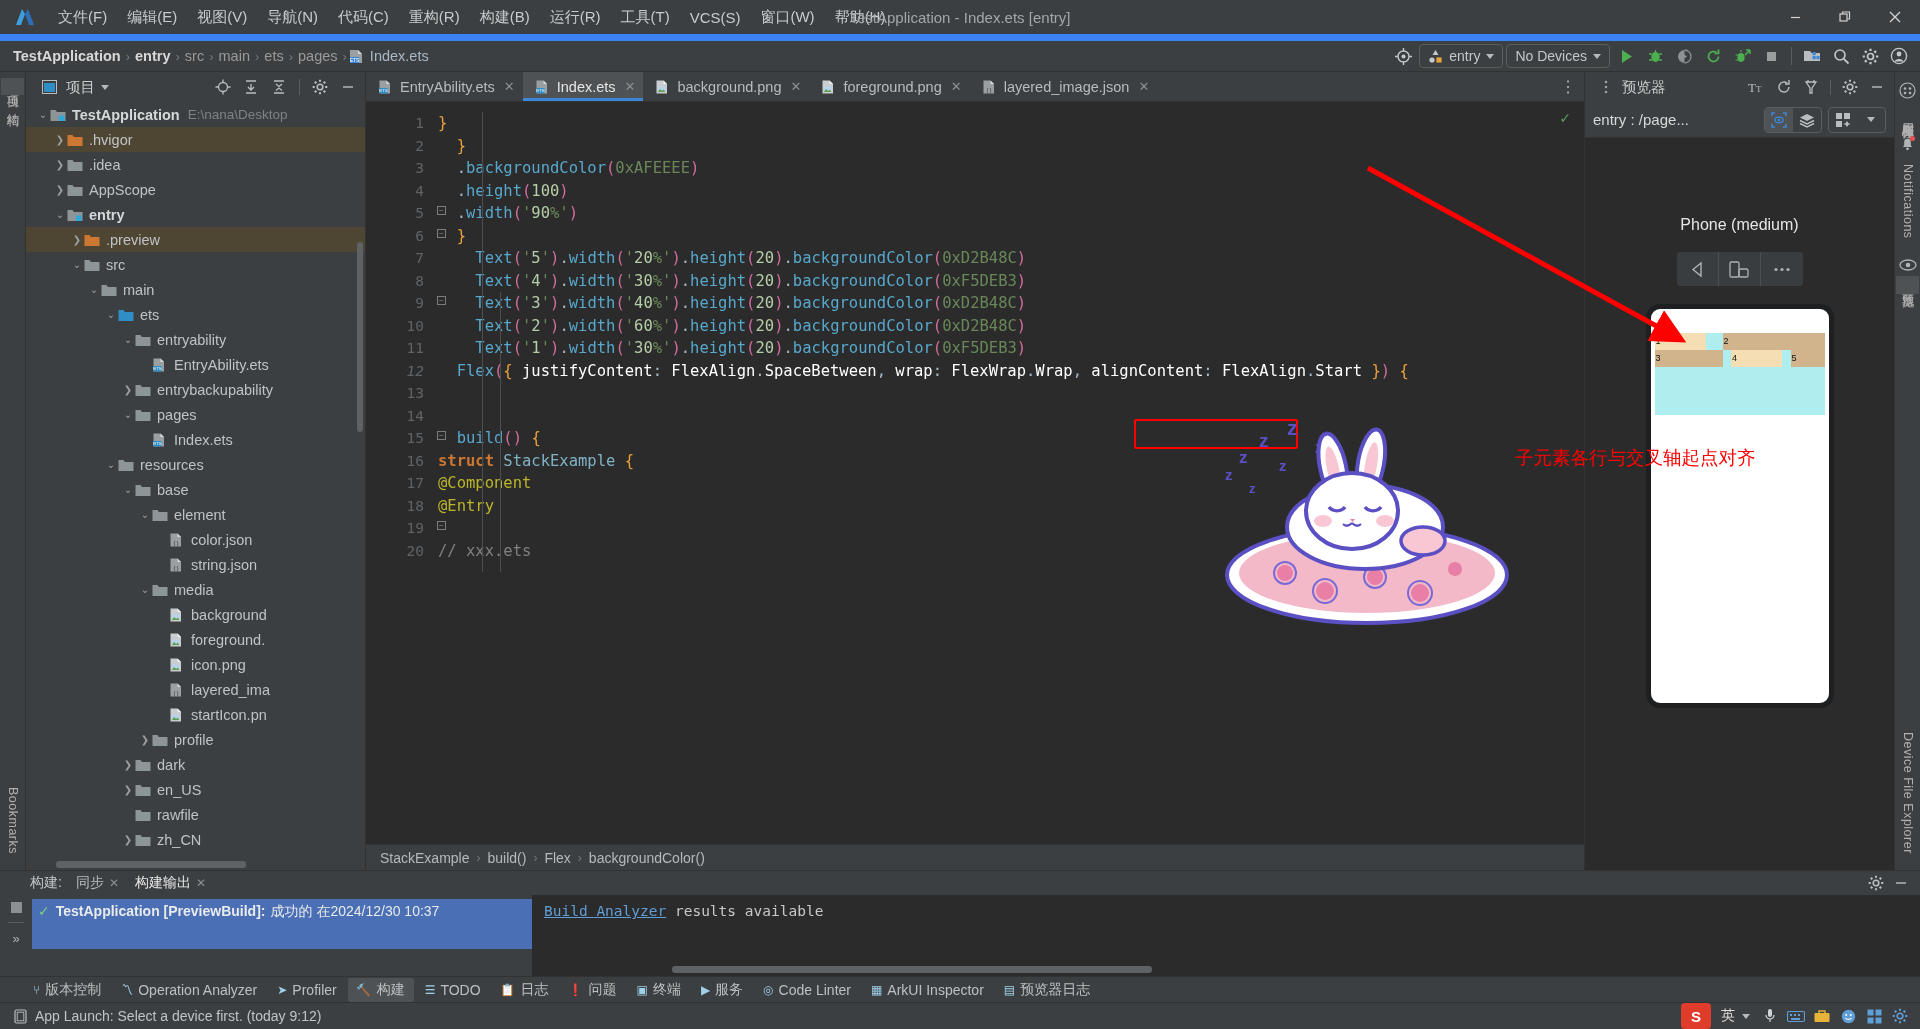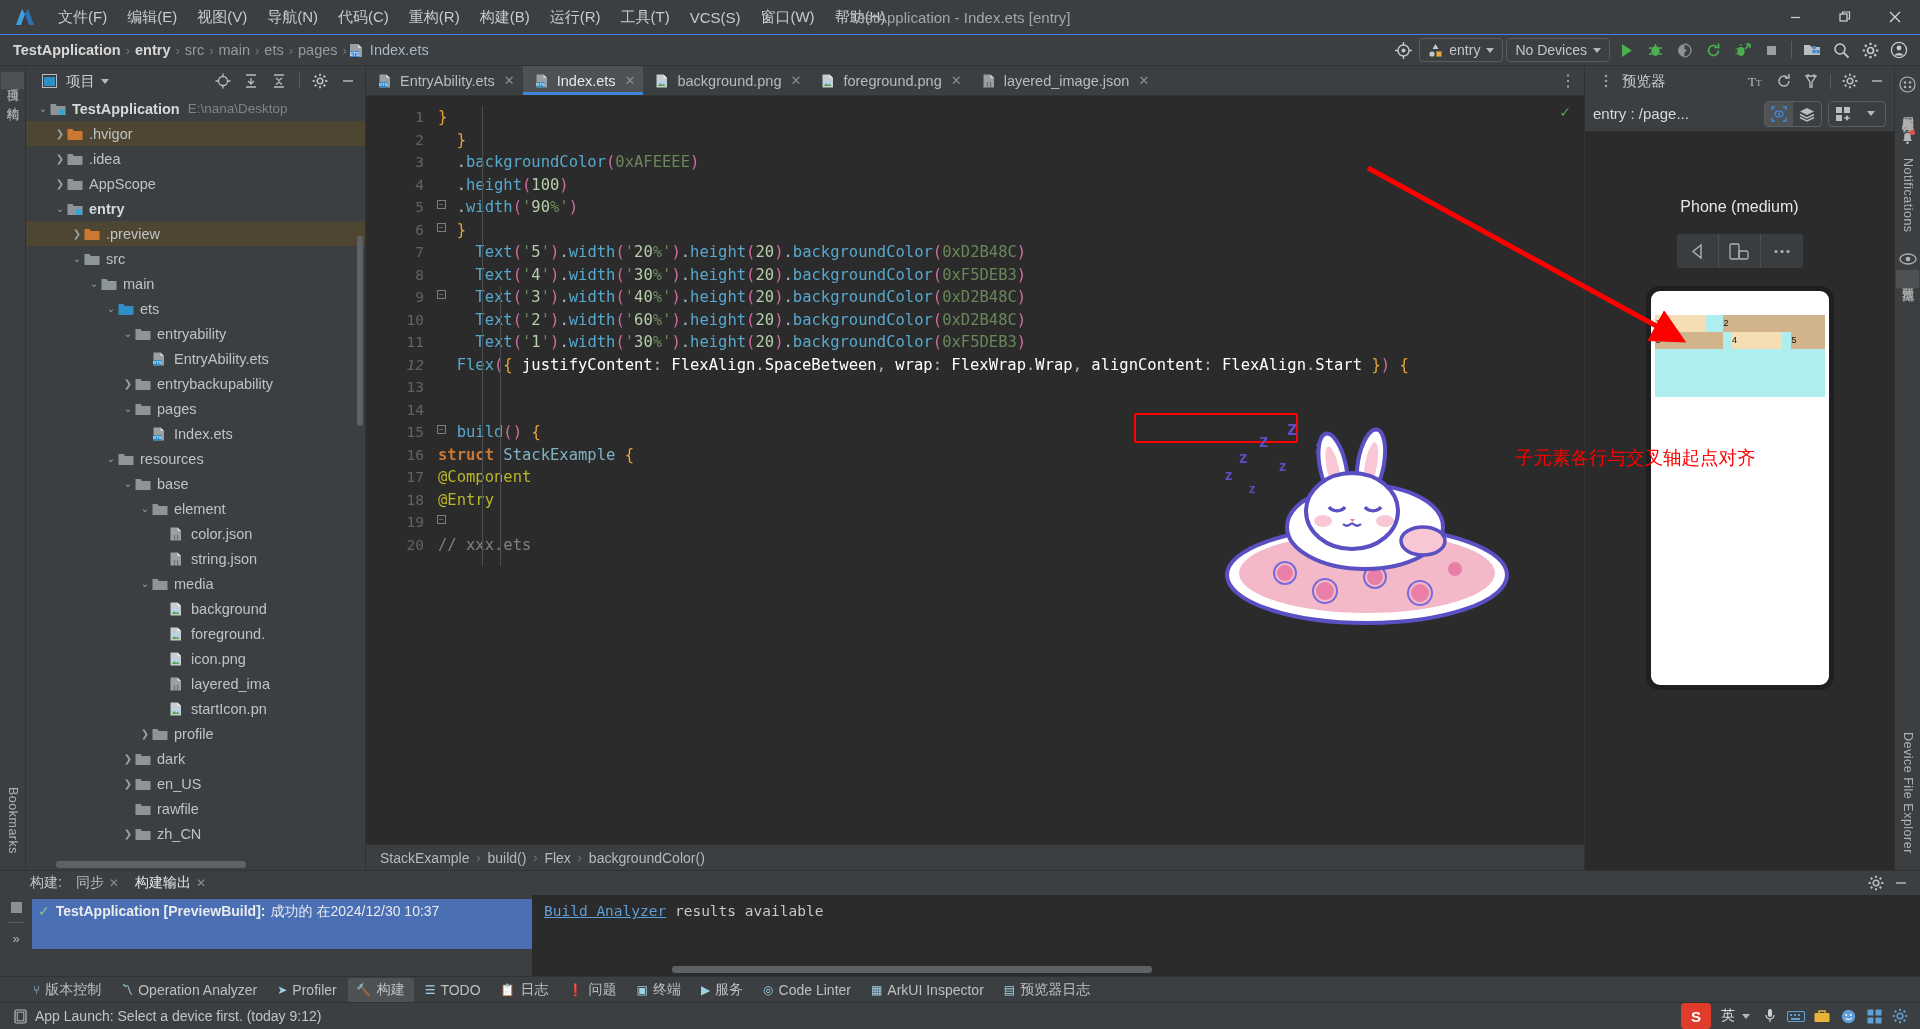--- a/index.html
+++ b/index.html
@@ -8,21 +8,21 @@
     background: #2b2b2b;
     font-family: "Liberation Sans", sans-serif;
     overflow: hidden;
     color: #bbbbbb;
   }
   #app { position: relative; width: 1920px; height: 1029px; display: flex; flex-direction: column; }
 
   
   .titlebar {
     height: 48px; background: #3c3f41; display: flex; align-items: center;
-    border-bottom: 1px solid #3b82f6; flex: 0 0 34px; position: relative;
+    border-bottom: 7px solid #3b82f6; flex: 0 0 34px; position: relative;
   }
   .logo-ico { width: 26px; height: 20px; margin: 0 10px 0 12px; position: relative; }
   .logo-ico svg { display:block; }
   .menu { display: flex; align-items: center; gap: 0px; }
   .menu-item {
     padding: 4px 10px; font-size: 15px; color: #c8cbcd; cursor: default; white-space: nowrap;
   }
   .win-title {
     position: absolute; left: 0; right: 0; text-align: center;
     font-size: 15px; color: #a3a7a9; pointer-events: none;
@@ -121,21 +121,21 @@
 
   
   .preview-pane { width: 310px; background:#3c3f41; display:flex; flex-direction:column; border-left:1px solid #323232;}
   .pv-head { height:30px; display:flex;align-items:center;padding:0 6px 0 10px;gap:5px;}
   .pv-title { font-size:14.5px;color:#c9cccd;}
   .pv-sub { height:36px; display:flex;align-items:center;padding:0 8px;gap:6px; border-bottom:1px solid #323232;}
   .pv-sub-title { font-size:15px;color:#d6d9da; }
   .pv-grp { display:flex; border:1px solid #5a5d5e;border-radius:4px;overflow:hidden;}
   .pv-grp div { width:28px;height:24px;display:flex;align-items:center;justify-content:center;}
   .pv-grp div.on { background:#4f5355; }
-  .pv-body { flex:1; background:#2b2b2b; display:flex;flex-direction:column;align-items:center; padding-top:4px; position:relative;}
+  .pv-body { flex:1; background:#2b2b2b; display:flex;flex-direction:column;align-items:center; padding-top:16px; position:relative;}
   .pv-device { font-size:16px;color:#e4e6e7; margin: 62px 0 18px; }
   .pv-ctrls { display:flex; background:#3a3d3f; border-radius:3px; overflow:hidden; margin-bottom: 18px;}
   .pv-ctrls .c { width:42px;height:34px;display:flex;align-items:center;justify-content:center;color:#aeb2b4; border-right:1px solid #4c5052;}
   .pv-ctrls .c:last-child{border-right:none;}
   .phone {
     width: 188px; height: 404px; background:#fff; border:5px solid #1d1f20; border-radius:14px;
     position:relative; overflow:hidden;
   }
   .flexdemo { position:absolute; left:4px; right:4px; top:24px; }
   .fx-row { display:flex; }

